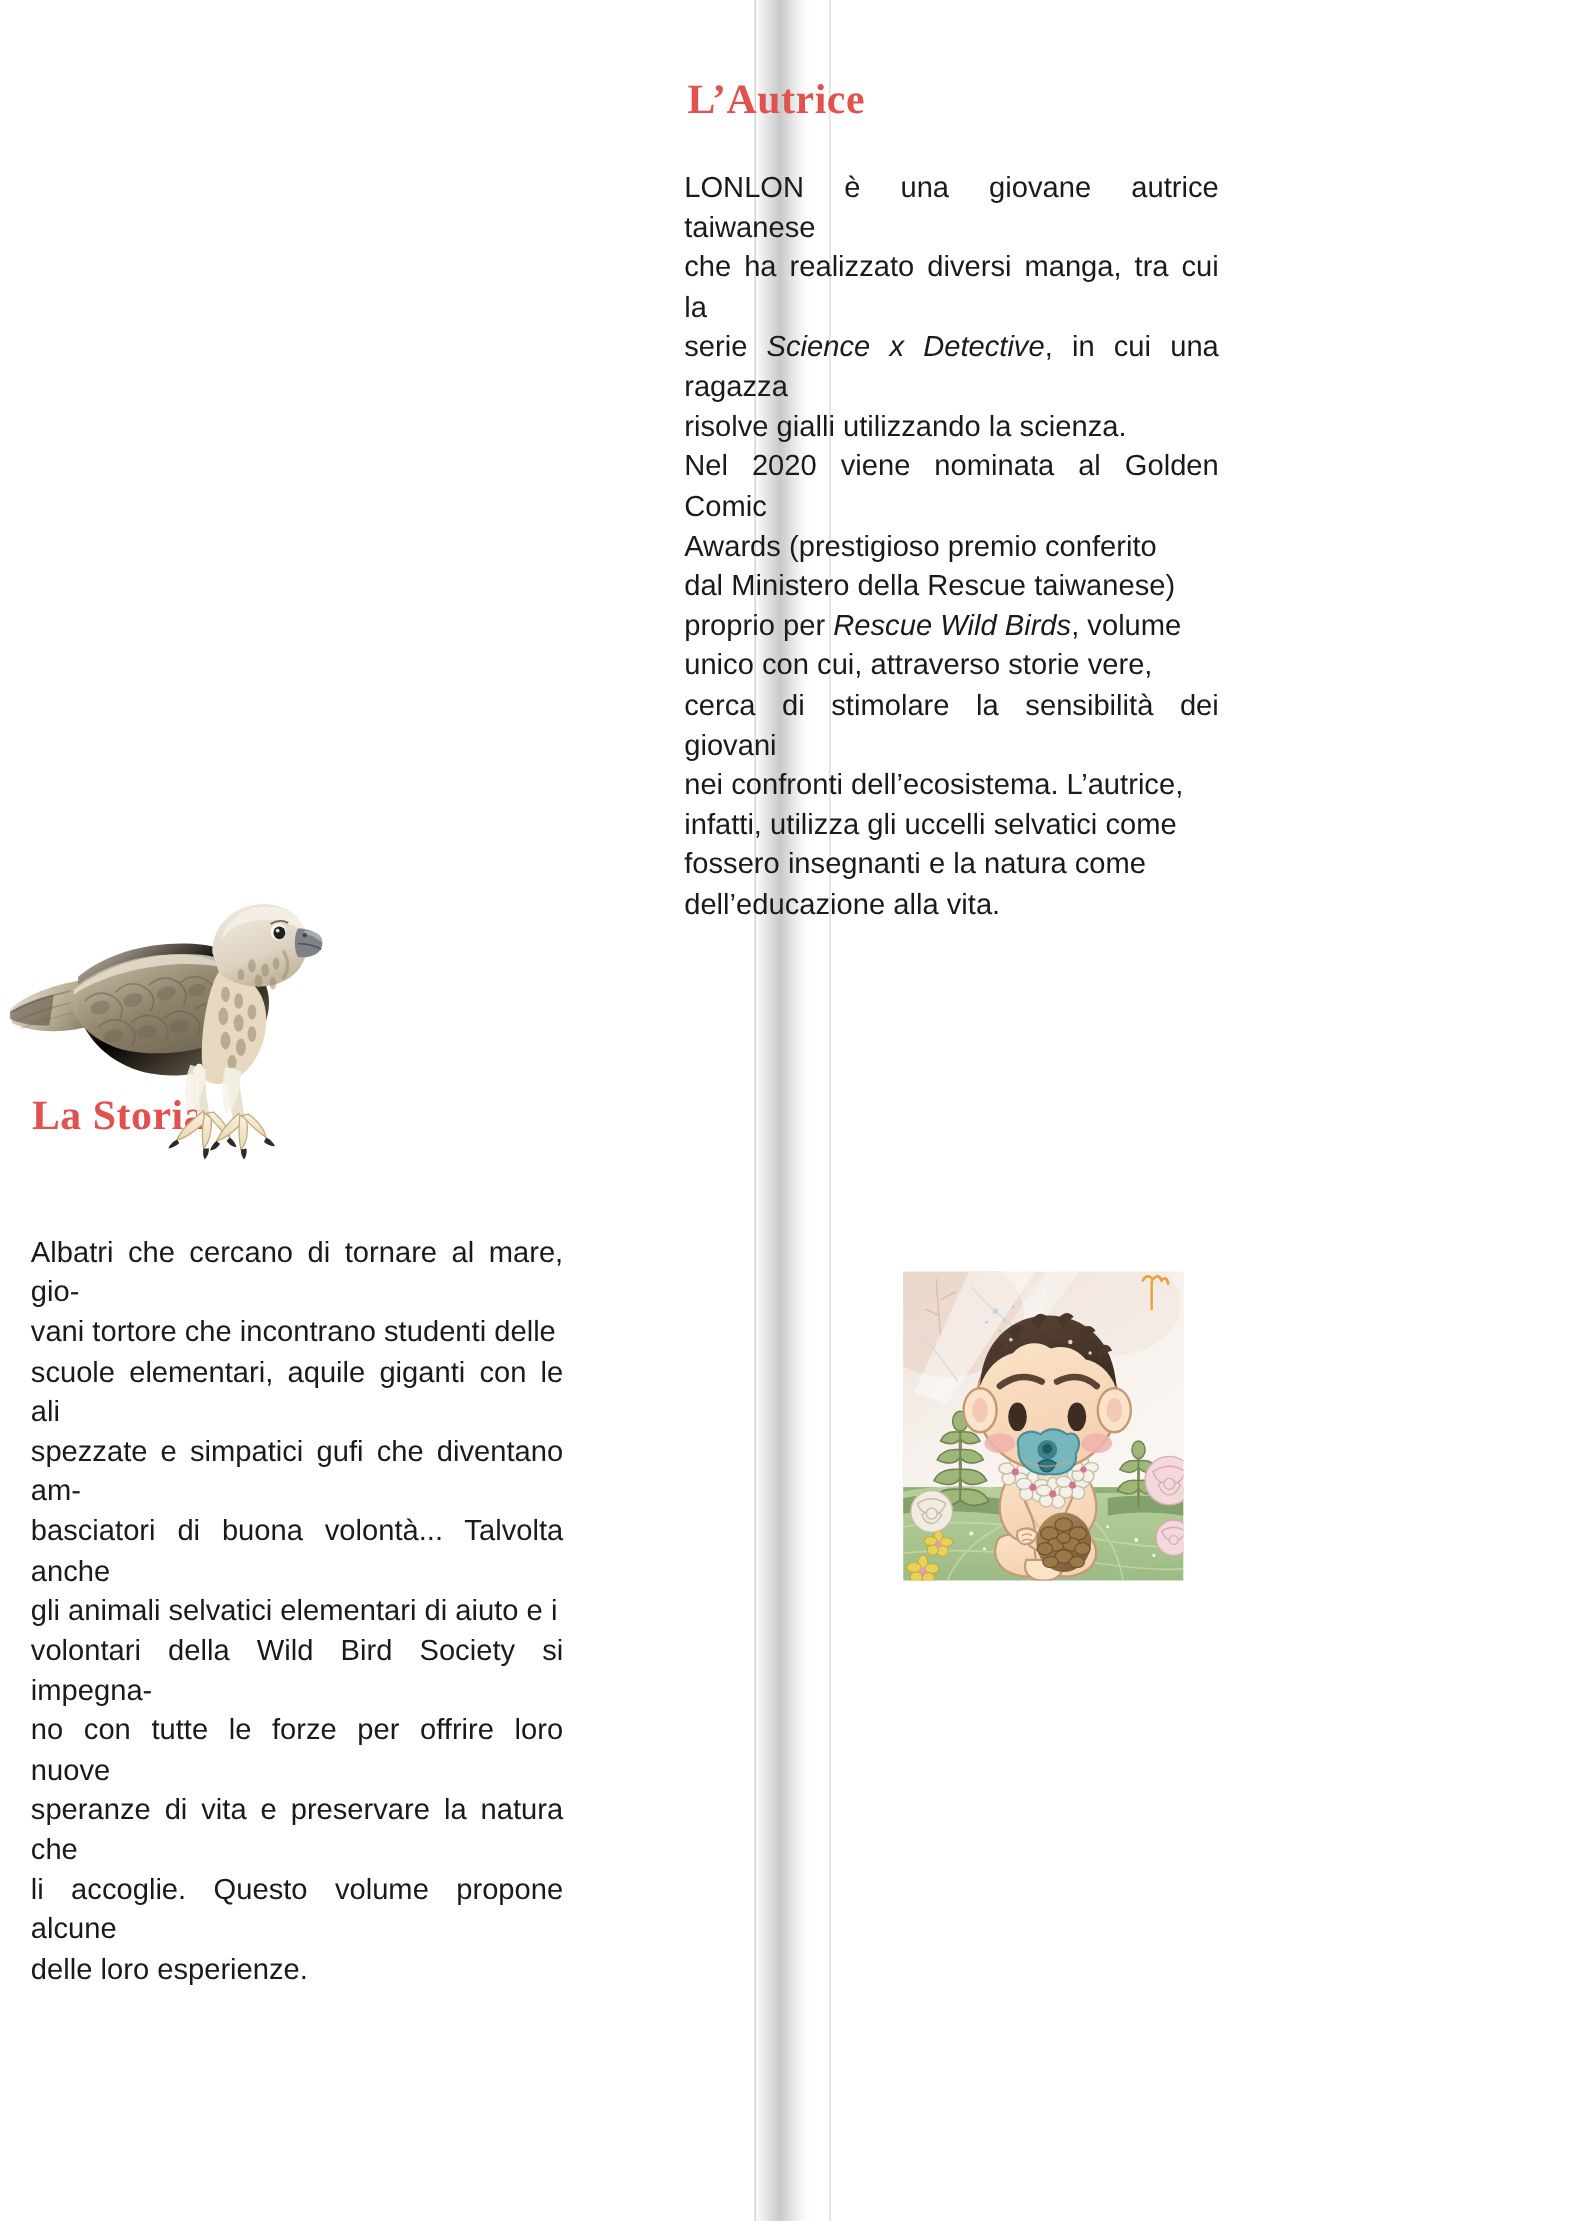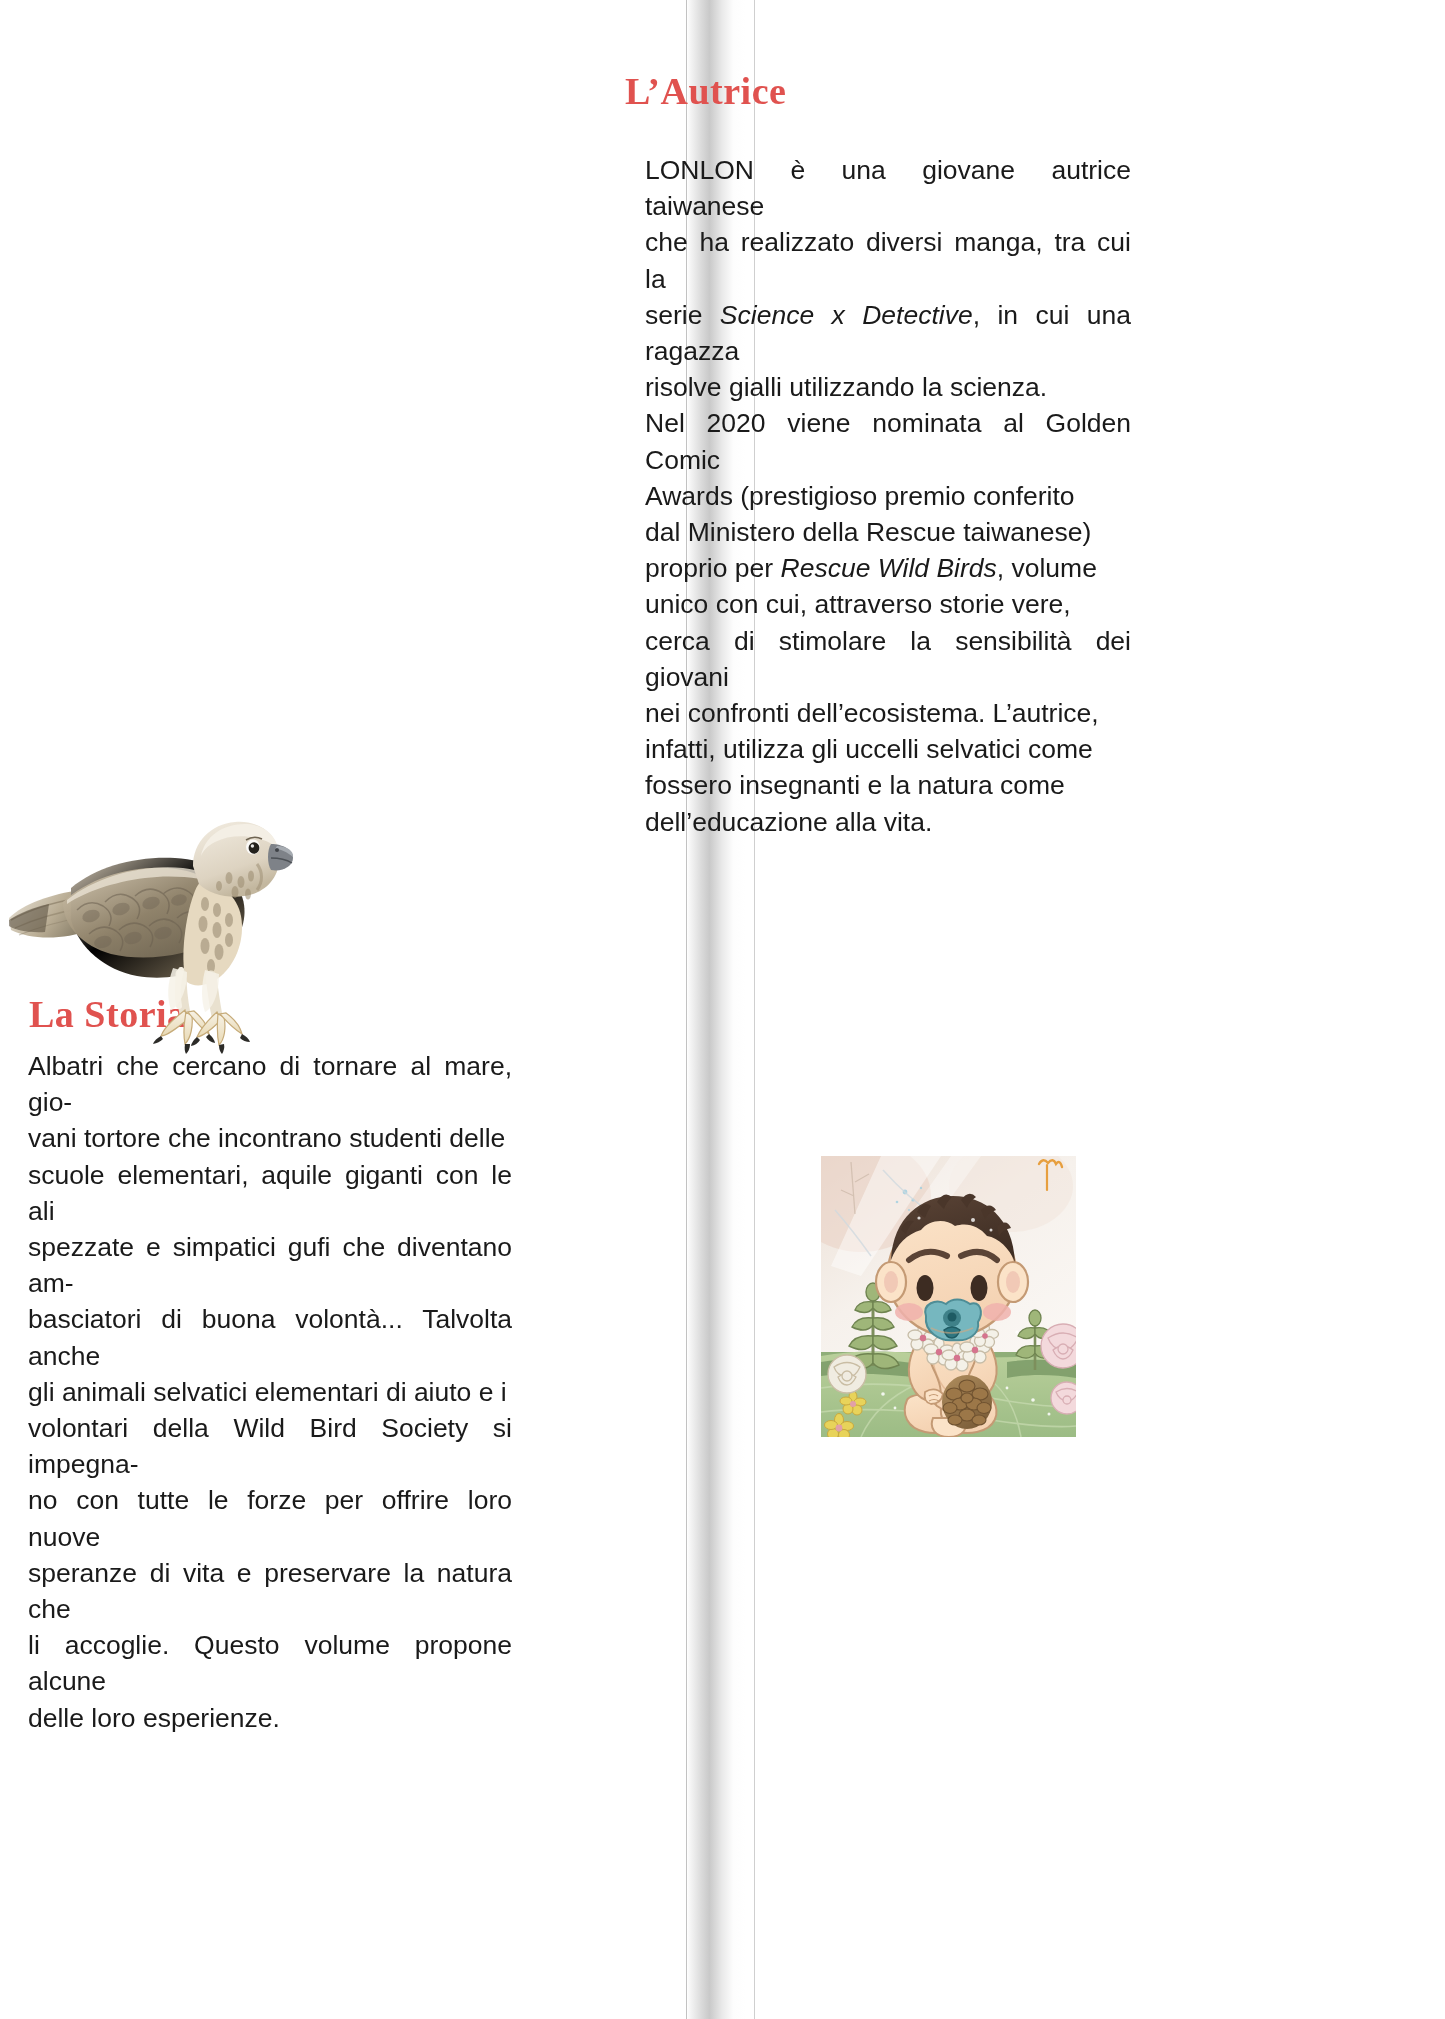--- a/index.html
+++ b/index.html
@@ -68,31 +68,30 @@
   
   .autrice-title {
     position:absolute; left:625px; top:72px;
     color:#e0524f;
     z-index:6;
   }
   .autrice-body {
     position:absolute; left:622px; top:152px;
     width:486px;
     z-index:5;
-    margin-left:23px;
   }
 
   
   .storia-title {
     position:absolute; left:29px; top:995px;
     color:#e0524f;
     z-index:6;
   }
   .storia-body {
-    position:absolute; left:28px; top:1048px;
+    position:absolute; left:28px; top:1120px;
     width:484px;
     z-index:5;
   }
 
   
   .bird-wrap {
     position:absolute; left:5px; top:770px;
     width:290px; height:285px;
     z-index:7; pointer-events:none;
   }

